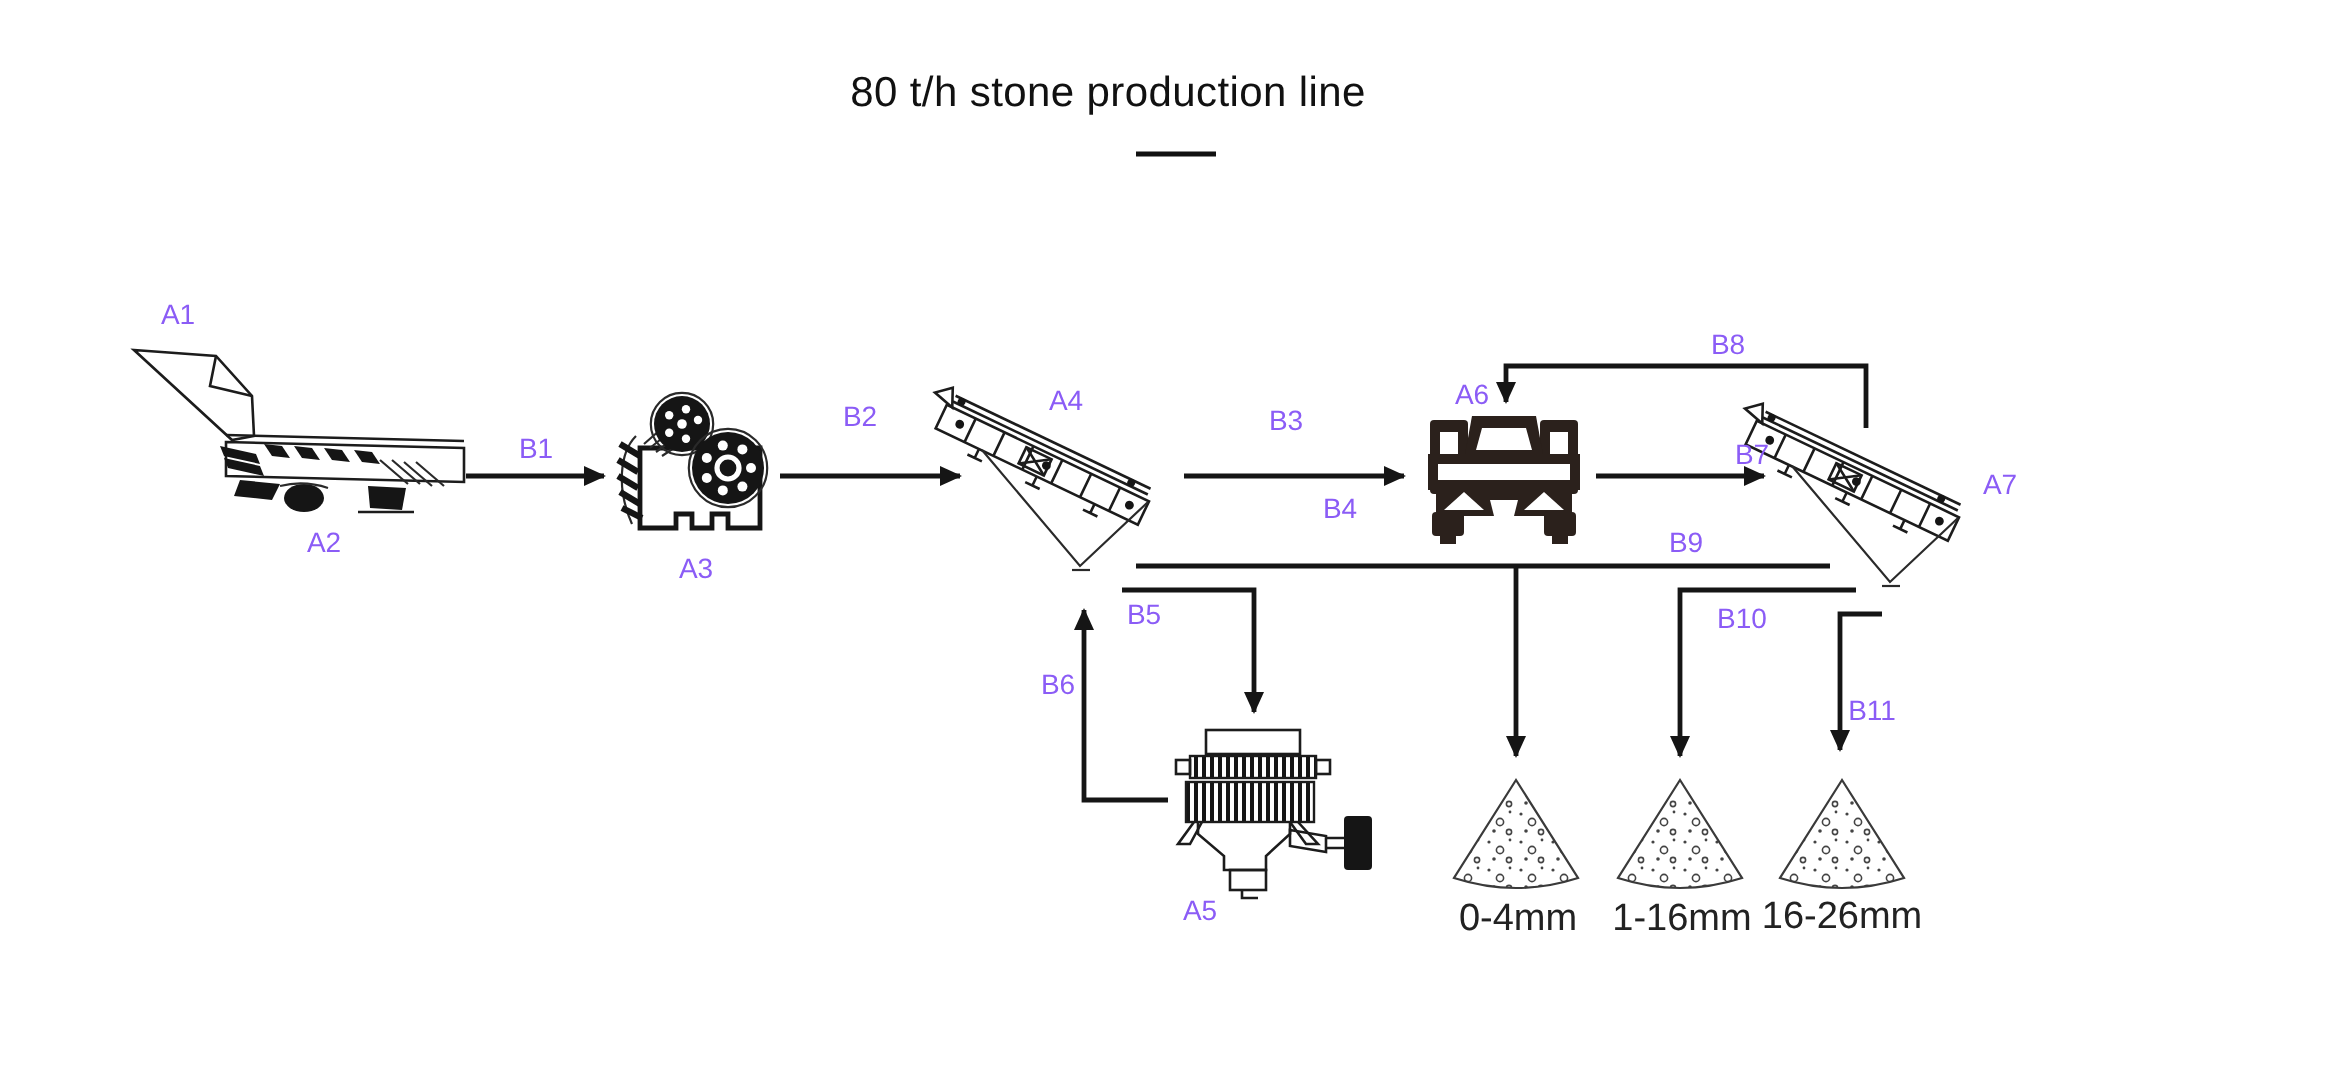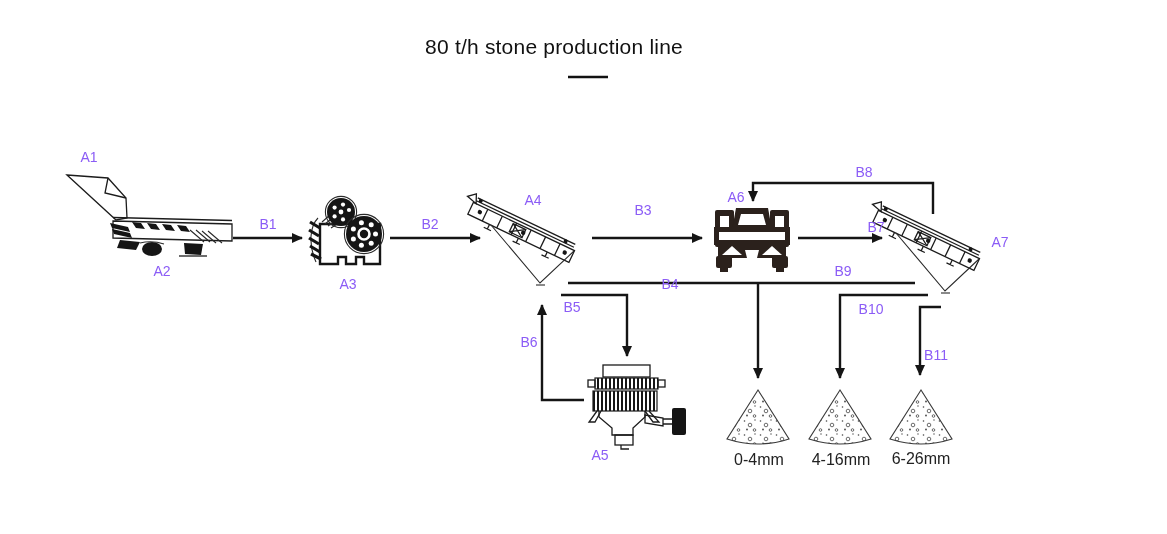--- a/index.html
+++ b/index.html
@@ -1,21 +1,21 @@
 <!DOCTYPE html>
 <html><head>
 <meta charset="utf-8">
 <style>
   html,body{margin:0;padding:0;background:#ffffff;}
   .stage{position:relative;width:1160px;height:534px;background:#ffffff;overflow:hidden;
          font-family:"Liberation Sans", sans-serif;color:#151515;}
   .title{position:absolute;left:554px;top:47px;transform:translate(-50%,-50%);
          font-size:21px;letter-spacing:.2px;color:#111;white-space:nowrap;}
   .lbl{position:absolute;transform:translate(-50%,-50%);font-size:14px;color:#8b5cf6;white-space:nowrap;}
-  .plbl{position:absolute;transform:translate(-50%,-50%);font-size:16px;color:#222;white-space:nowrap;}
+  .plbl{position:absolute;transform:translate(-50%,-50%);font-size:19px;color:#222;white-space:nowrap;}
   svg{position:absolute;left:0;top:0;}
   .ln{stroke:#151515;stroke-width:2.4;fill:none;}
   .thin{stroke:#1c1c1c;stroke-width:1.3;fill:none;}
   .hair{stroke:#2a2a2a;stroke-width:1.1;fill:none;}
   .blk{fill:#151515;stroke:none;}
 </style>
 </head>
 <body>
 
 <div class="stage">
@@ -213,28 +213,28 @@
 
   <div class="lbl" style="left:89px;top:157px">A1</div>
   <div class="lbl" style="left:162px;top:271px">A2</div>
   <div class="lbl" style="left:348px;top:284px">A3</div>
   <div class="lbl" style="left:533px;top:200px">A4</div>
   <div class="lbl" style="left:600px;top:455px">A5</div>
   <div class="lbl" style="left:736px;top:197px">A6</div>
   <div class="lbl" style="left:1000px;top:242px">A7</div>
 
   <div class="lbl" style="left:268px;top:224px">B1</div>
-  <div class="lbl" style="left:430px;top:224px">B2</div>
+  <div class="lbl" style="left:430px;top:208px">B2</div>
   <div class="lbl" style="left:643px;top:210px">B3</div>
-  <div class="lbl" style="left:670px;top:284px">B4</div>
+  <div class="lbl" style="left:670px;top:254px">B4</div>
   <div class="lbl" style="left:572px;top:307px">B5</div>
   <div class="lbl" style="left:529px;top:342px">B6</div>
   <div class="lbl" style="left:876px;top:227px">B7</div>
   <div class="lbl" style="left:864px;top:172px">B8</div>
   <div class="lbl" style="left:843px;top:271px">B9</div>
   <div class="lbl" style="left:871px;top:309px">B10</div>
   <div class="lbl" style="left:936px;top:355px">B11</div>
 
   <div class="plbl" style="left:759px;top:460px">0-4mm</div>
-  <div class="plbl" style="left:841px;top:460px">4-16mm</div>
-  <div class="plbl" style="left:921px;top:459px">6-26mm</div>
+  <div class="plbl" style="left:841px;top:460px">1-16mm</div>
+  <div class="plbl" style="left:921px;top:459px">16-26mm</div>
 
 </div>
 
 </body></html>

